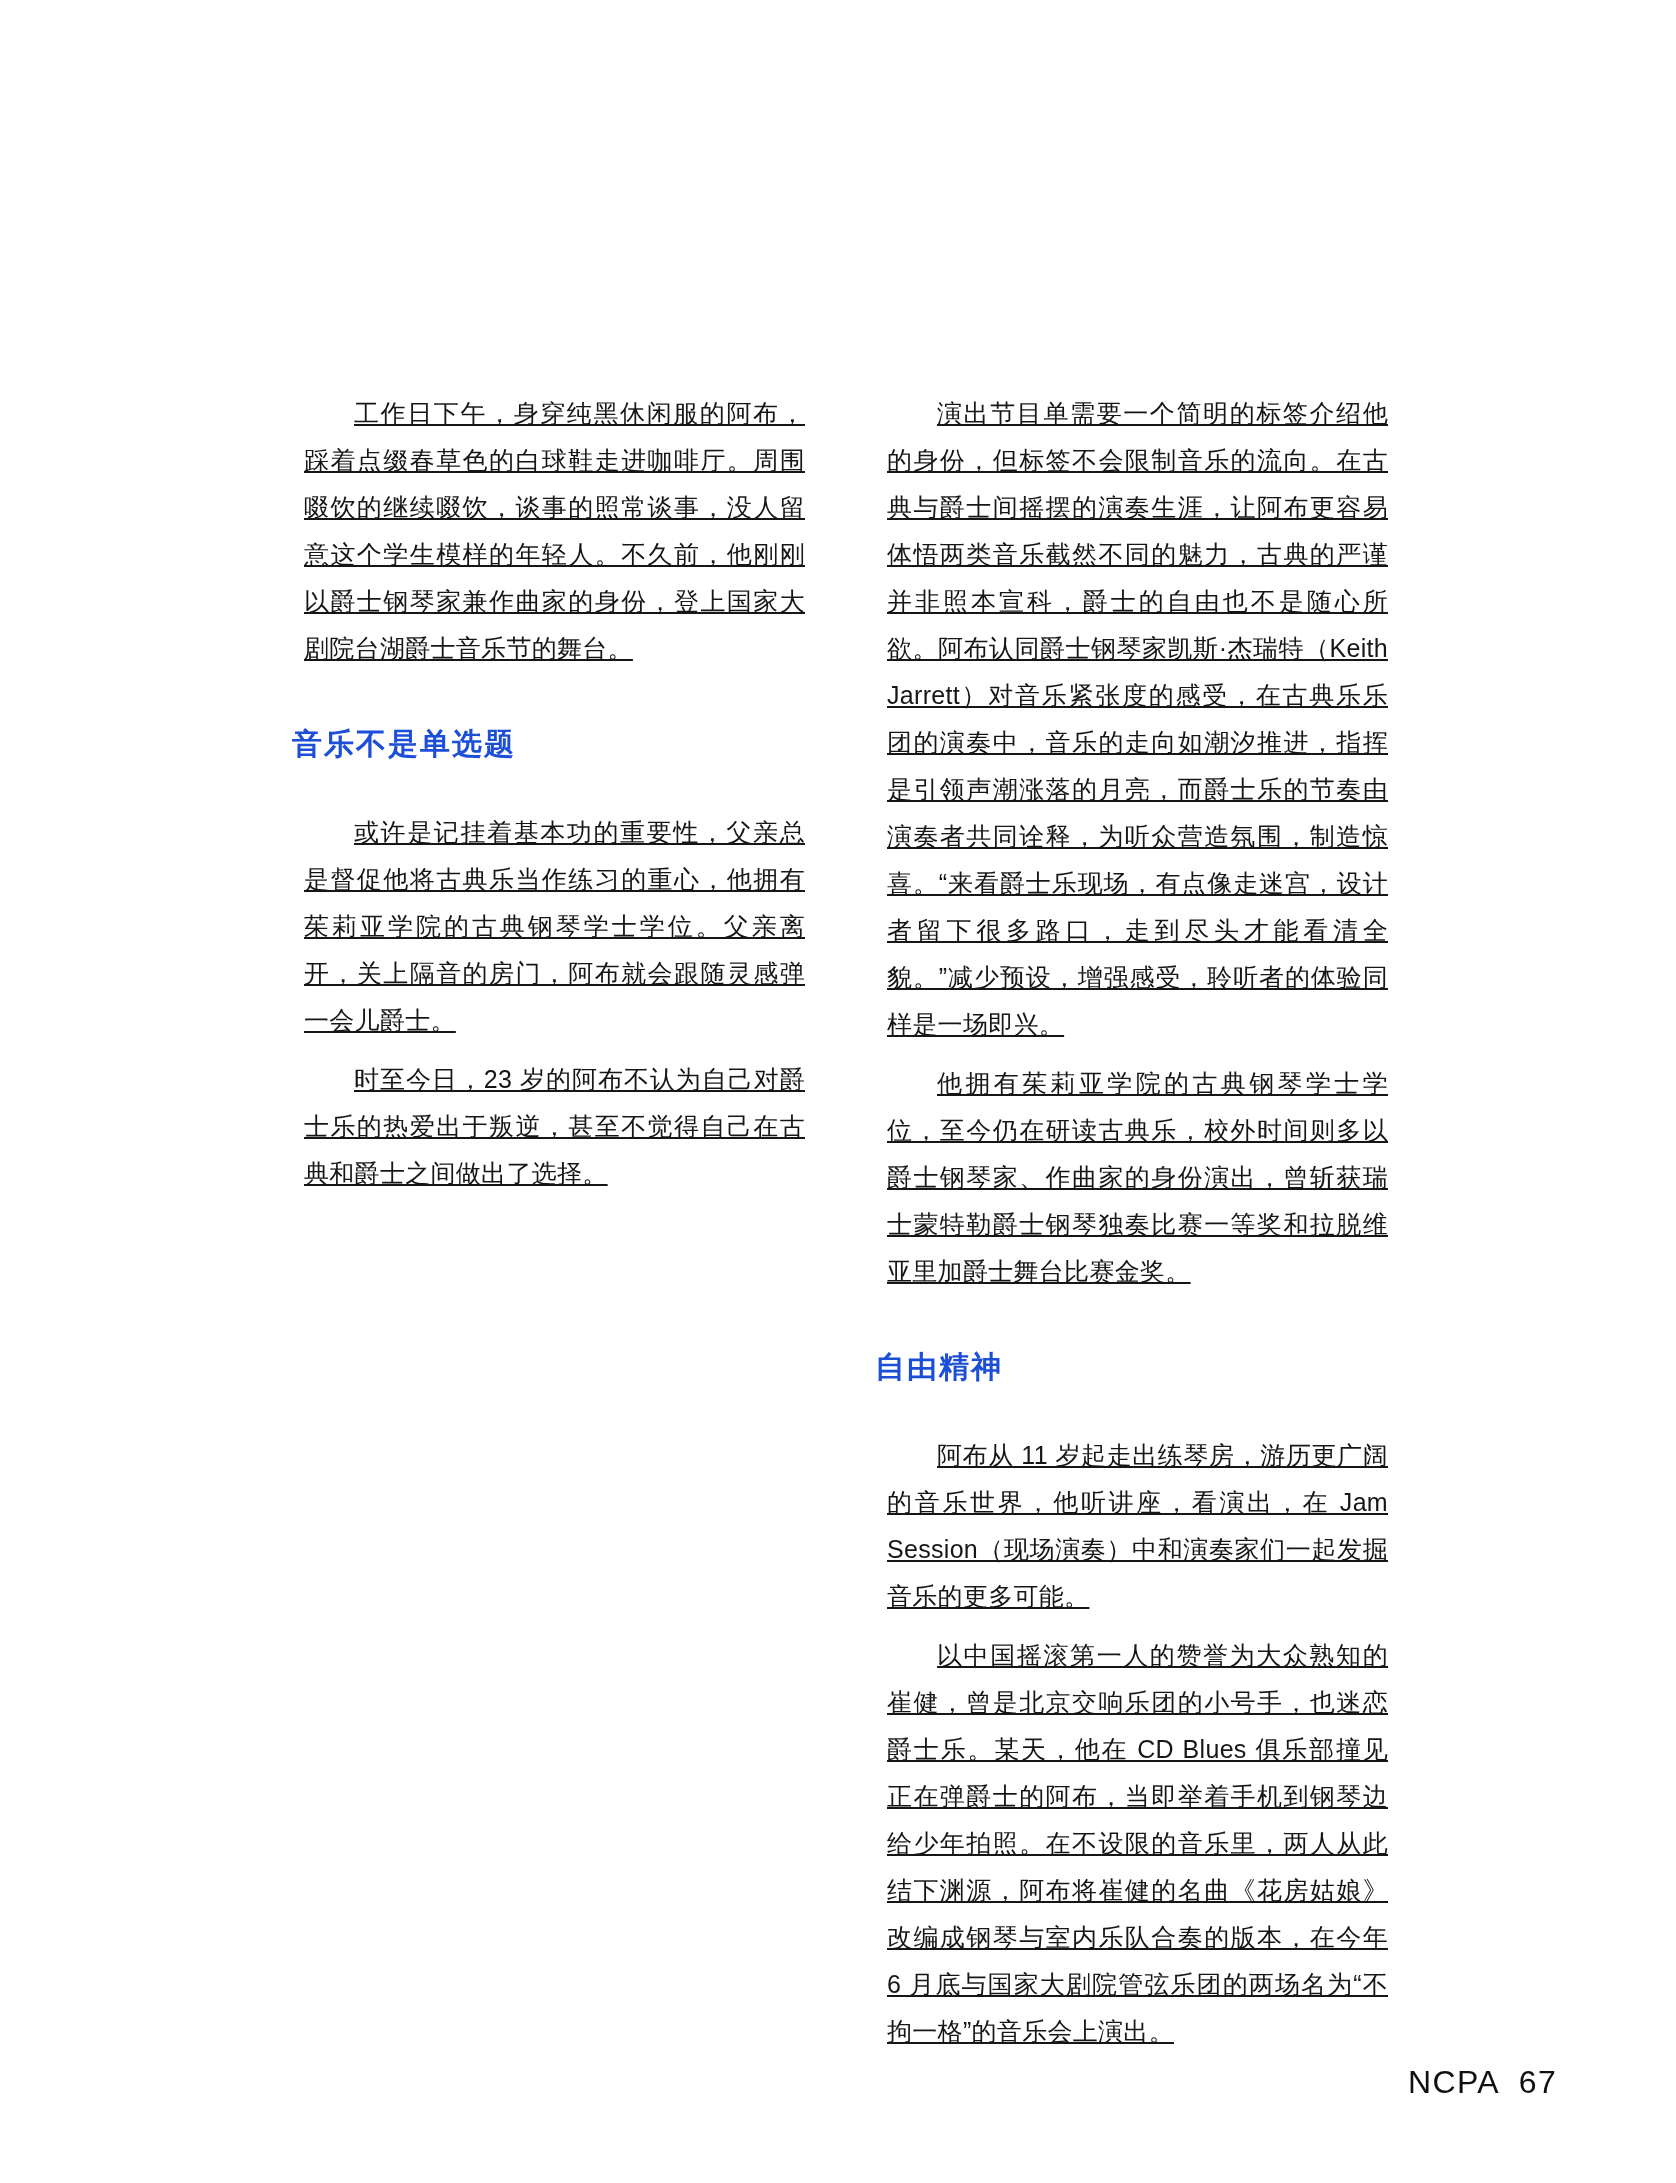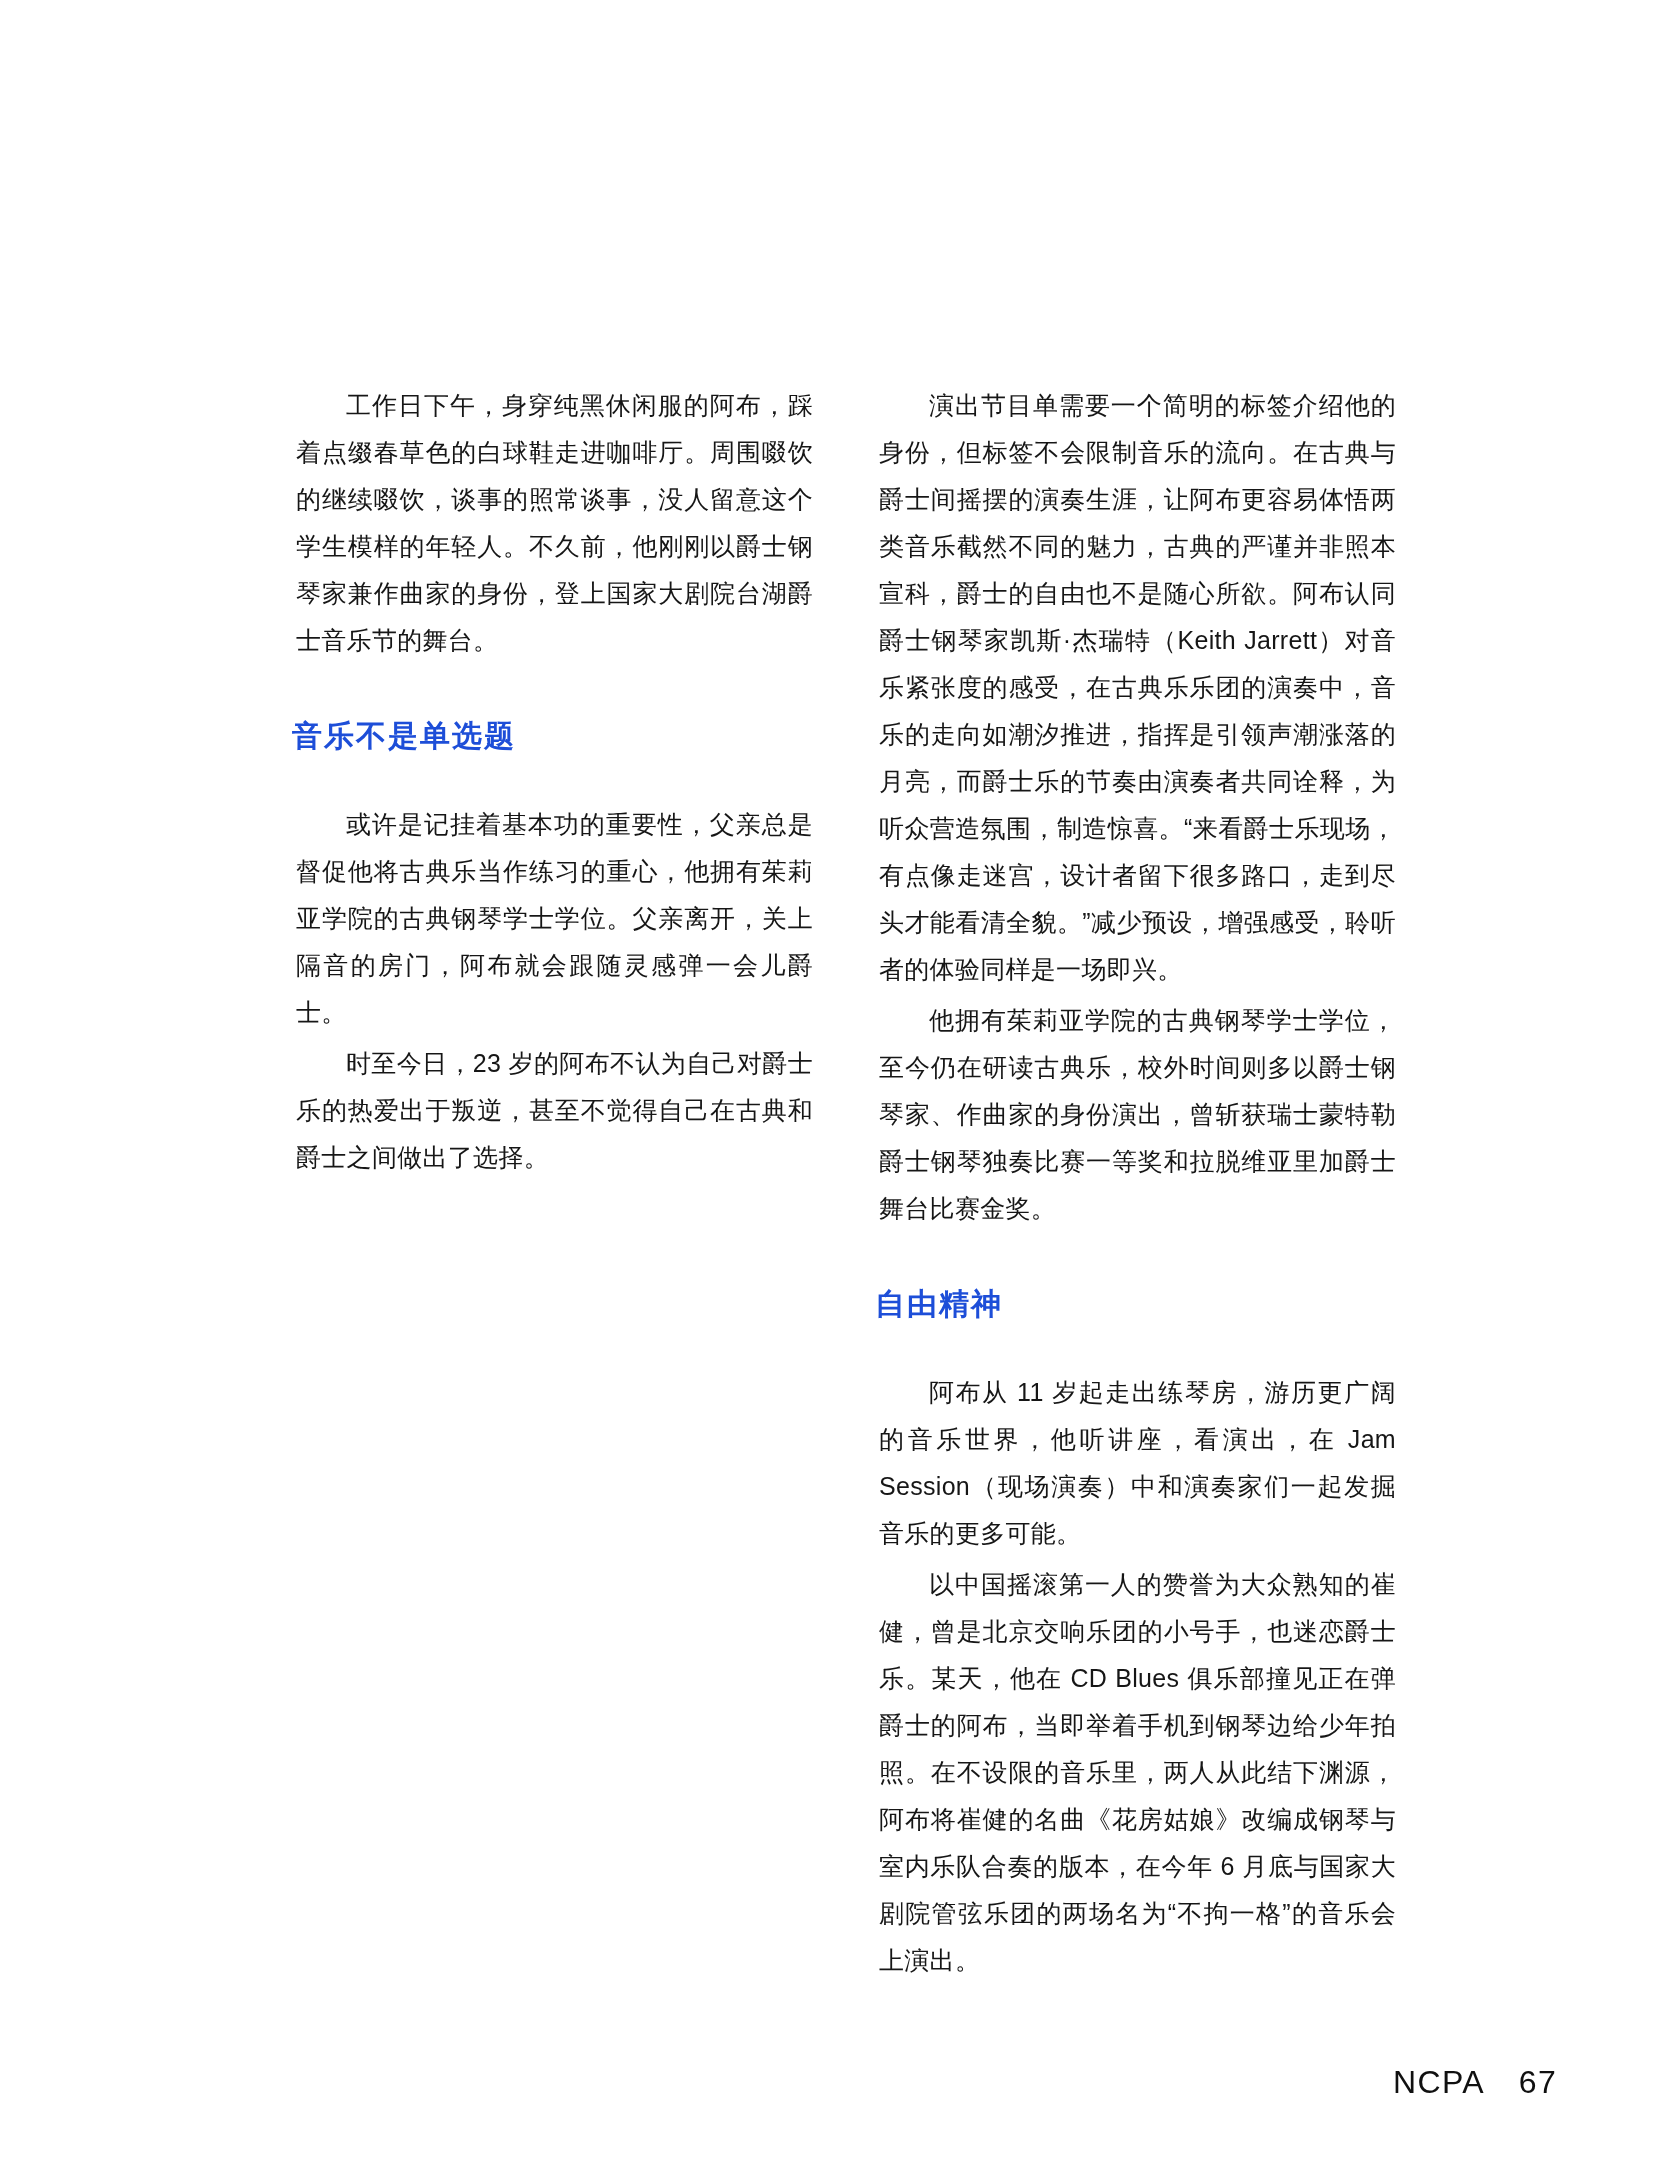--- a/index.html
+++ b/index.html
@@ -22,22 +22,23 @@
     width: 525px;
     font-size: 25px;
     line-height: 47px;
     text-align: justify;
     text-justify: inter-ideograph;
     letter-spacing: 0.3px;
   }
   .col-left  { left: 292px; }
   .col-right { left: 875px; }
   .col p {
-    margin: 4px;
+    margin: 12px;
     text-indent: 2em;
+    text-decoration: underline;
   }
   .col h2.section-heading {
     margin: 48px 0 42px 0;
     font-size: 30px;
     line-height: 47px;
     font-weight: 900;
     color: #1d4ed8;
     letter-spacing: 2px;
     text-indent: 0;
     text-align: left;
@@ -46,21 +47,21 @@
     position: absolute;
     top: 2065px;
     right: 119px;
     font-size: 32px;
     line-height: 34px;
     color: #101010;
     letter-spacing: 1.3px;
     white-space: nowrap;
   }
   .page-footer .page-number {
-    margin-left: 34px;
+    margin-left: 19px;
   }
 </style>
 </head>
 <body>
 
 <div class="page">
 
   <section class="col col-left">
     <p>工作日下午，身穿纯黑休闲服的阿布，踩着点缀春草色的白球鞋走进咖啡厅。周围啜饮的继续啜饮，谈事的照常谈事，没人留意这个学生模样的年轻人。不久前，他刚刚以爵士钢琴家兼作曲家的身份，登上国家大剧院台湖爵士音乐节的舞台。</p>
     <h2 class="section-heading">音乐不是单选题</h2>

